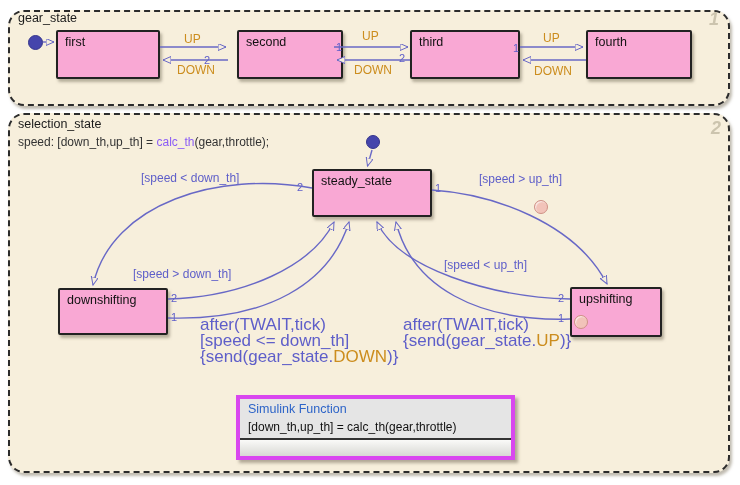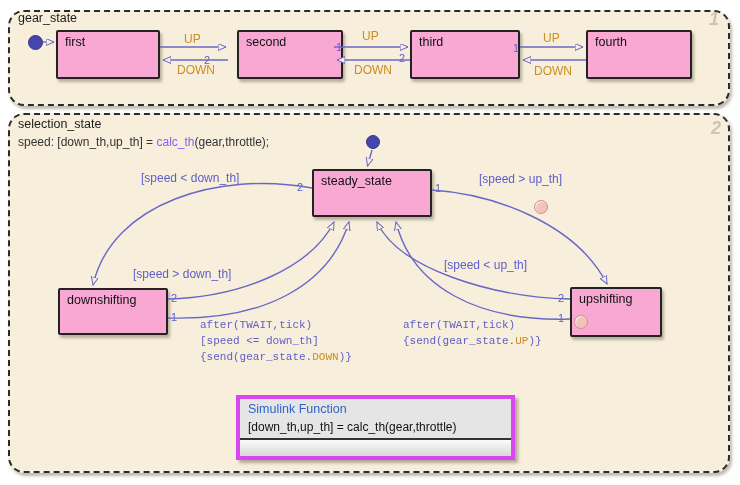--- a/index.html
+++ b/index.html
@@ -14,21 +14,21 @@
   .state-name{position:absolute;left:7px;top:3px;font-size:12.5px;color:#111;white-space:nowrap;}
   .tlabel{position:absolute;font-size:12px;color:#5e5ec9;white-space:nowrap;}
   .elabel{position:absolute;font-size:12px;color:#cc8d1e;white-space:nowrap;}
   .num{position:absolute;font-size:11px;color:#5e5ec9;}
   .during{position:absolute;font-size:12px;color:#333;white-space:nowrap;}
   .fn-link{color:#8b5cf6;}
   .ev{color:#cc8d1e;}
   .init-dot{position:absolute;border-radius:50%;background:#4545ac;border:1px solid #35358c;box-sizing:border-box;}
   .bp{position:absolute;border-radius:50%;background:#f2c3b9;border:1px solid #cf9186;
       box-shadow:inset 1px 1px 1px rgba(255,255,255,.7);box-sizing:border-box;}
-  .afterblock{position:absolute;font-size:11px;line-height:16px;color:#5e5ec9;white-space:nowrap;font-family:Liberation Mono, monospace;}
+  .afterblock{position:absolute;font-size:17px;line-height:16px;color:#5e5ec9;white-space:nowrap;}
   .slfn{position:absolute;left:236px;top:395px;width:279px;height:65px;background:#e5e5e5;
         border:4px solid #d946ef;box-shadow:3px 3px 3px rgba(120,112,92,.55);box-sizing:border-box;}
   .slfn-title{position:absolute;left:8px;top:3px;font-size:12.5px;color:#2d64c8;white-space:nowrap;}
   .slfn-sig{position:absolute;left:8px;top:21px;font-size:12px;color:#111;white-space:nowrap;}
   .slfn-footer{position:absolute;left:0;bottom:0;width:100%;height:18px;border-top:2px solid #333;
         background:linear-gradient(180deg,#fafaf8,#d8d8d4);box-sizing:border-box;}
   svg.tlayer{position:absolute;left:0;top:0;pointer-events:none;}
 </style>
 </head>
 <body>

